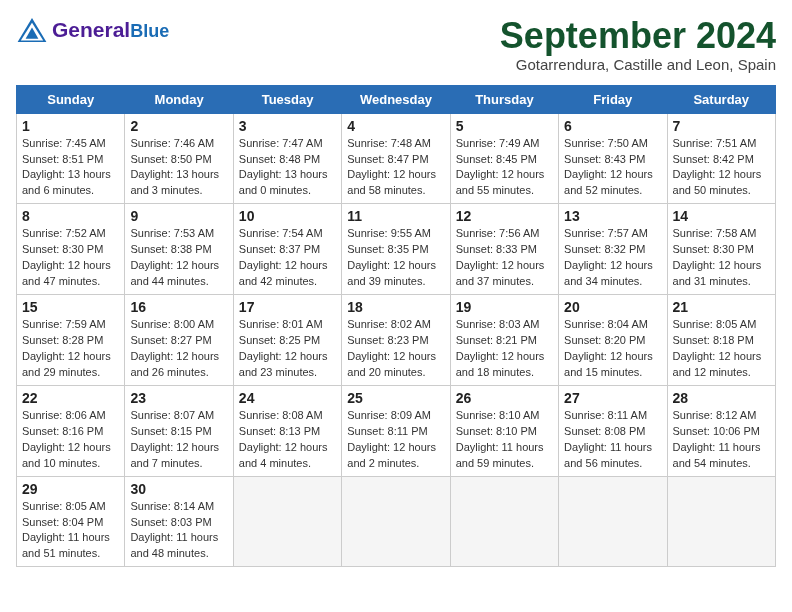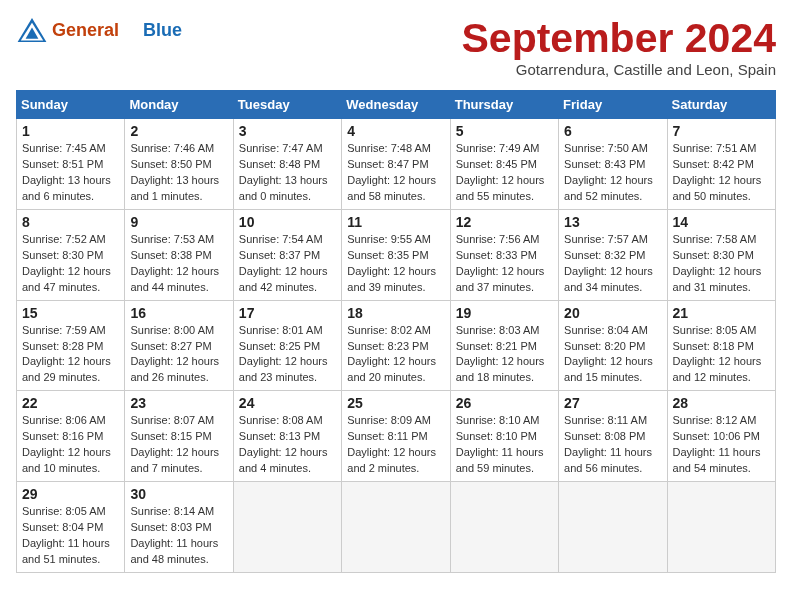--- a/index.html
+++ b/index.html
@@ -15,59 +15,58 @@
       justify-content: space-between;
       align-items: flex-start;
       margin-bottom: 12px;
     }
     .logo {
       display: flex;
       align-items: center;
       gap: 4px;
     }
     .logo-text-general {
-      font-size: 18px;
+      font-size: 21px;
       font-weight: bold;
-      color: #c2410c;
+      color: #4c1d95;
       margin-top: 11px;
     }
     .logo-text-blue {
       font-size: 18px;
       font-weight: bold;
       color: #1a6cb5;
-      padding-left: 24px;
     }
     .logo-icon {
       width: 32px;
       height: 28px;
     }
     .title-block {
       text-align: right;
     }
     .month-title {
-      font-size: 41px;
+      font-size: 36px;
       font-weight: bold;
-      color: #b91c1c;
+      color: #14532d;
       line-height: 1.1;
     }
     .location-title {
       font-size: 15px;
       color: #444;
       margin-top: 0;
     }
     .calendar {
       width: 100%;
       border-collapse: collapse;
       font-size: 11px;
     }
     .calendar th {
       background: #2a6db5;
       color: #fff;
       padding: 6px 4px;
-      text-align: left;
+      text-align: center;
       font-size: 13px;
       font-weight: bold;
       border: 1px solid #2a6db5;
     }
     .calendar td {
       border: 1px solid #ccc;
       vertical-align: top;
       padding: 4px 5px;
       width: 108px;
       min-height: 80px;
@@ -120,21 +119,21 @@
         <th>Tuesday</th>
         <th>Wednesday</th>
         <th>Thursday</th>
         <th>Friday</th>
         <th>Saturday</th>
       </tr>
   </thead>
   <tbody id="calendar-body">
       <tr class="week-row">
         <td><span class="day-number">1</span><span class="cell-text">Sunrise: 7:45 AM</span><br><span class="cell-text">Sunset: 8:51 PM</span><br><span class="cell-text">Daylight: 13 hours</span><br><span class="cell-text">and 6 minutes.</span></td>
-        <td><span class="day-number">2</span><span class="cell-text">Sunrise: 7:46 AM</span><br><span class="cell-text">Sunset: 8:50 PM</span><br><span class="cell-text">Daylight: 13 hours</span><br><span class="cell-text">and 1 minutes.</span></td>
+        <td><span class="day-number">2</span><span class="cell-text">Sunrise: 7:46 AM</span><br><span class="cell-text">Sunset: 8:50 PM</span><br><span class="cell-text">Daylight: 13 hours</span><br><span class="cell-text">and 3 minutes.</span></td>
         <td><span class="day-number">3</span><span class="cell-text">Sunrise: 7:47 AM</span><br><span class="cell-text">Sunset: 8:48 PM</span><br><span class="cell-text">Daylight: 13 hours</span><br><span class="cell-text">and 0 minutes.</span></td>
         <td><span class="day-number">4</span><span class="cell-text">Sunrise: 7:48 AM</span><br><span class="cell-text">Sunset: 8:47 PM</span><br><span class="cell-text">Daylight: 12 hours</span><br><span class="cell-text">and 58 minutes.</span></td>
         <td><span class="day-number">5</span><span class="cell-text">Sunrise: 7:49 AM</span><br><span class="cell-text">Sunset: 8:45 PM</span><br><span class="cell-text">Daylight: 12 hours</span><br><span class="cell-text">and 55 minutes.</span></td>
         <td><span class="day-number">6</span><span class="cell-text">Sunrise: 7:50 AM</span><br><span class="cell-text">Sunset: 8:43 PM</span><br><span class="cell-text">Daylight: 12 hours</span><br><span class="cell-text">and 52 minutes.</span></td>
         <td><span class="day-number">7</span><span class="cell-text">Sunrise: 7:51 AM</span><br><span class="cell-text">Sunset: 8:42 PM</span><br><span class="cell-text">Daylight: 12 hours</span><br><span class="cell-text">and 50 minutes.</span></td>
       </tr>
       <tr class="week-row">
         <td><span class="day-number">8</span><span class="cell-text">Sunrise: 7:52 AM</span><br><span class="cell-text">Sunset: 8:30 PM</span><br><span class="cell-text">Daylight: 12 hours</span><br><span class="cell-text">and 47 minutes.</span></td>
         <td><span class="day-number">9</span><span class="cell-text">Sunrise: 7:53 AM</span><br><span class="cell-text">Sunset: 8:38 PM</span><br><span class="cell-text">Daylight: 12 hours</span><br><span class="cell-text">and 44 minutes.</span></td>
         <td><span class="day-number">10</span><span class="cell-text">Sunrise: 7:54 AM</span><br><span class="cell-text">Sunset: 8:37 PM</span><br><span class="cell-text">Daylight: 12 hours</span><br><span class="cell-text">and 42 minutes.</span></td>

